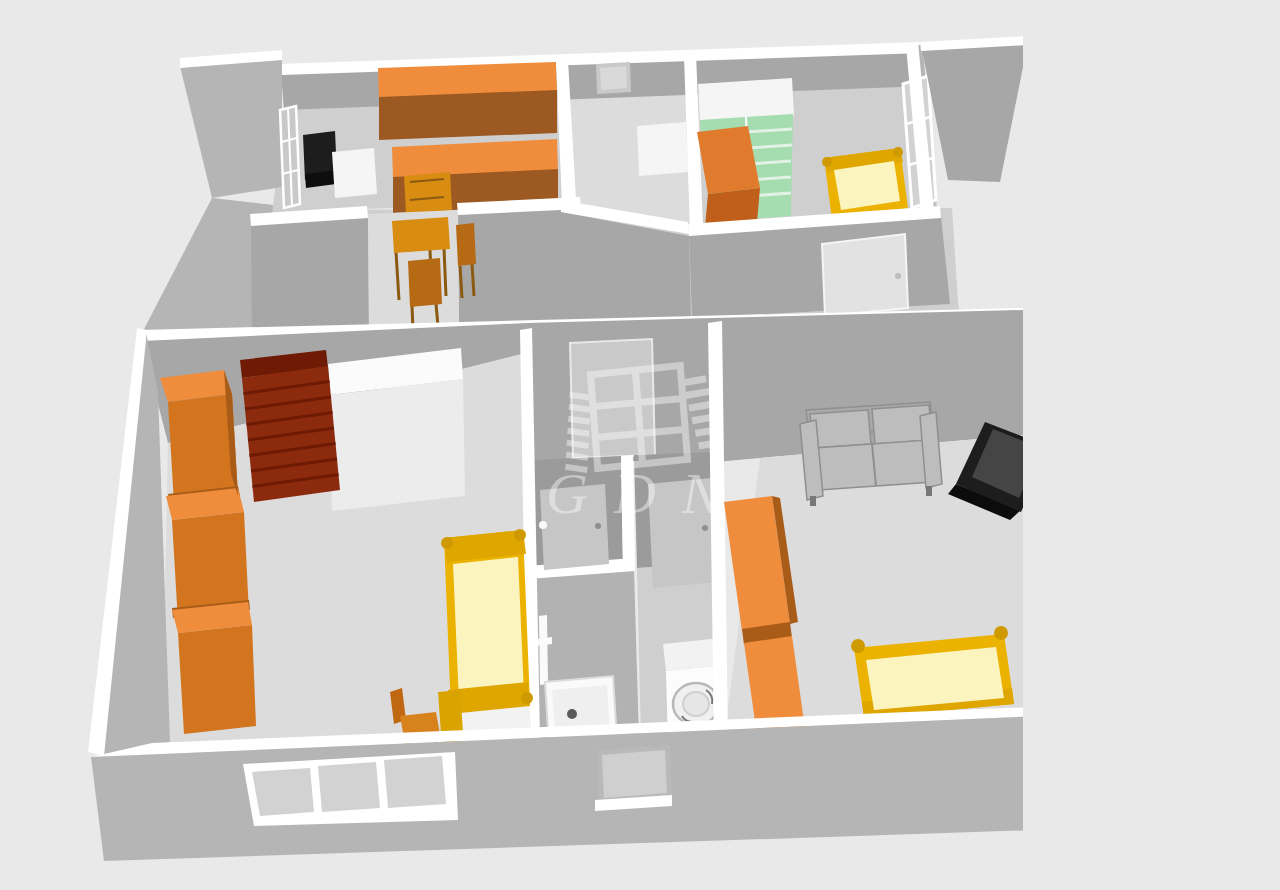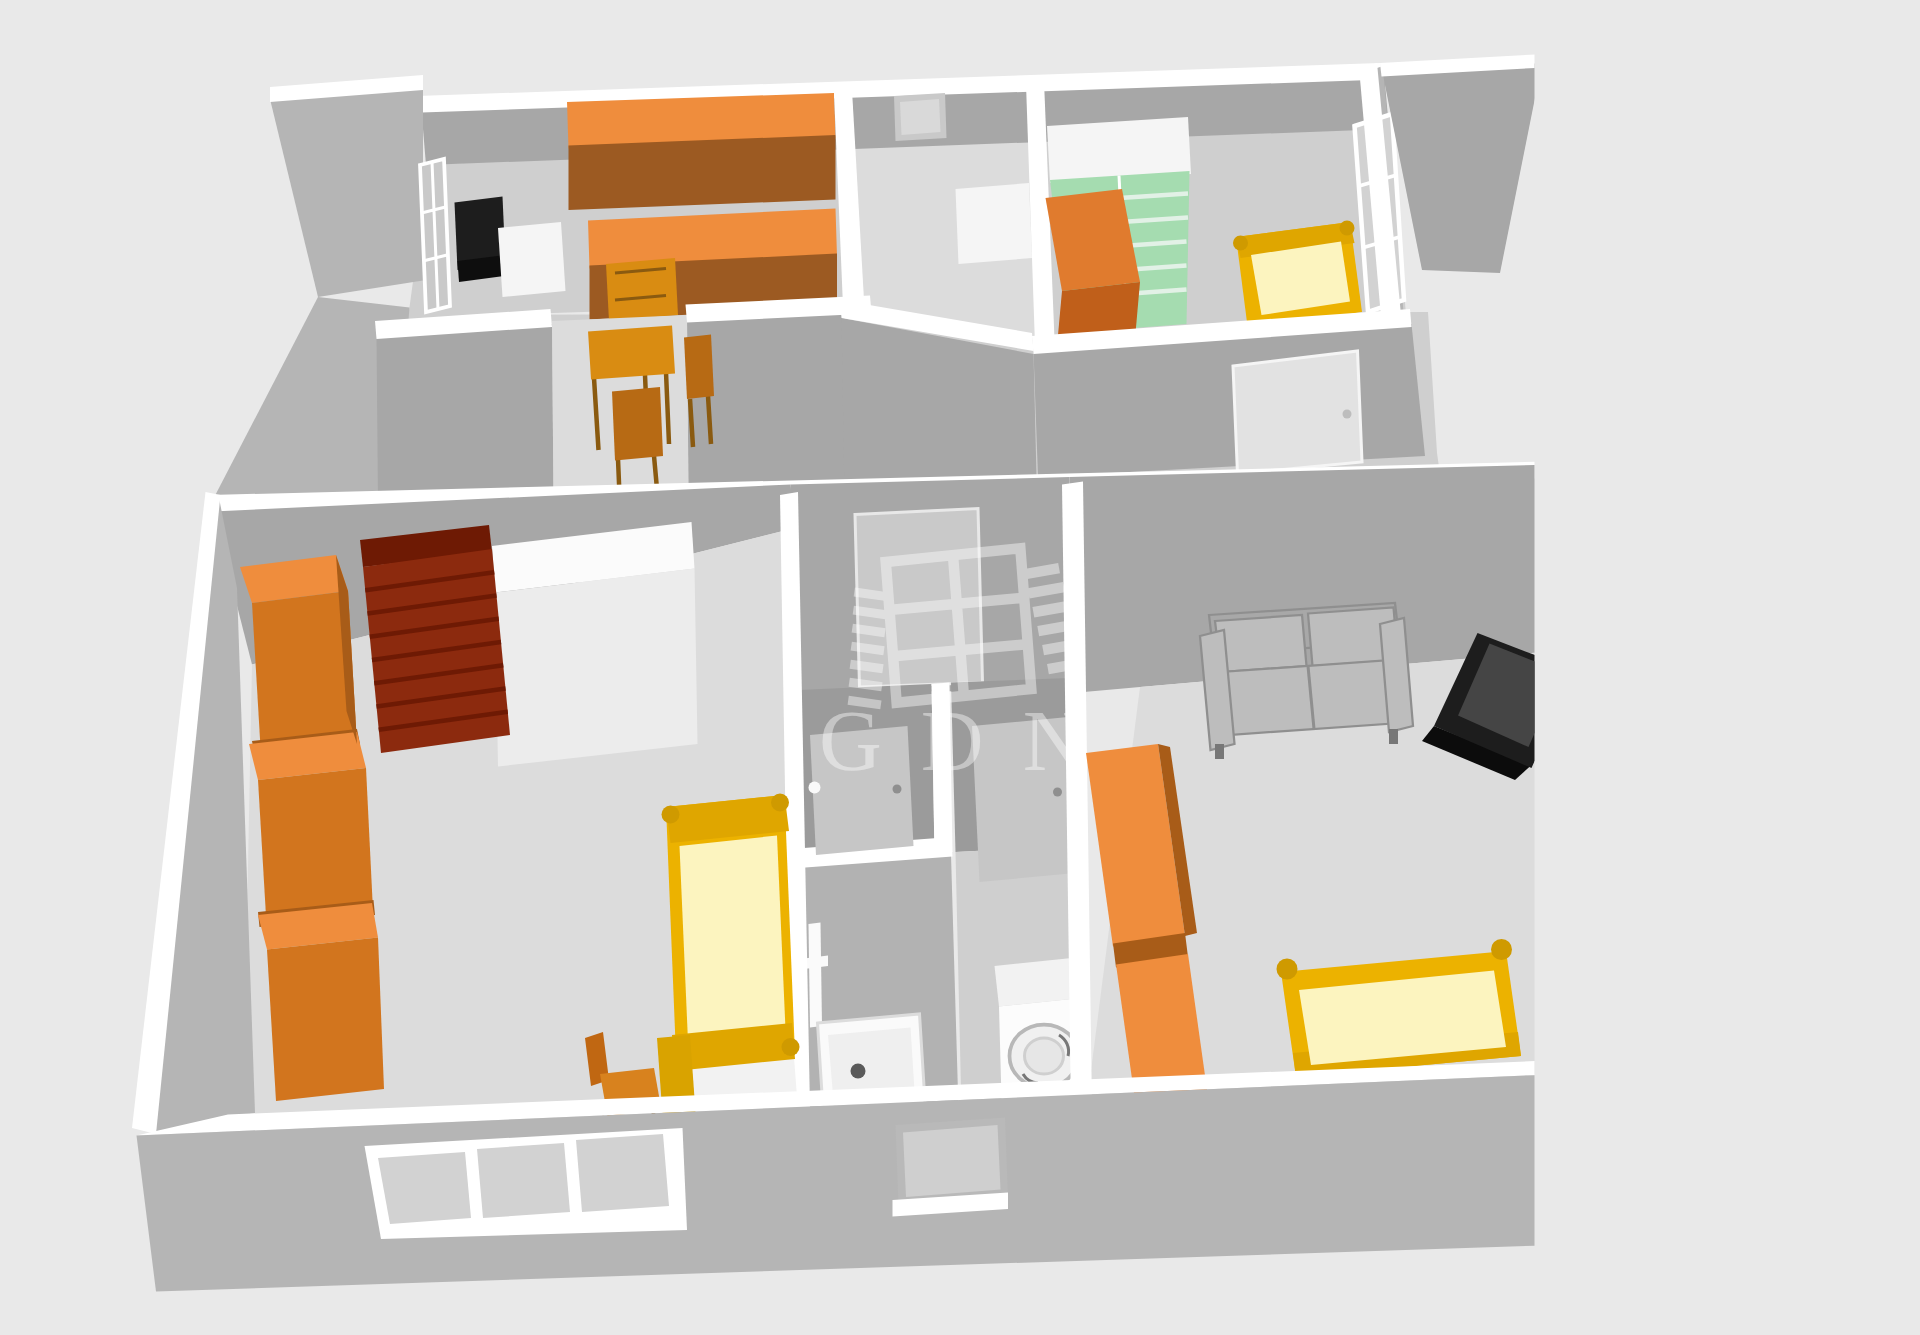--- a/index.html
+++ b/index.html
@@ -1,17 +1,17 @@
 <!DOCTYPE html>
 <html style="--bg: #e9e9e9; --wall_top: #ffffff; --wall_face: #a7a7a7; --wall_face_light: #b5b5b5; --wall_face_dark: #9b9b9b; --floor_light: #dcdcdc; --floor_mid: #cfcfcf; --floor_dim: #c6c6c6; --floor_dark: #b2b2b2; --orange_top: #ef8d3d; --orange_front: #d2751e; --orange_dark: #a85c18; --brown_front: #9c5a22; --cab_top: #e07b2e; --cab_front: #c05f1a; --red_top: #6e1a04; --red_front: #8c2a0e; --green_body: #a5dcb0; --green_shelf: #e2f1e6; --white_furniture: #f5f5f5; --yellow_frame: #ecb200; --yellow_mid: #dfa600; --yellow_dark: #cf9a00; --yellow_mattress: #fcf4bf; --sofa_gray: #a8a8a8; --sofa_light: #bdbdbd; --sofa_dark: #8f8f8f; --black_furniture: #1d1d1d; --black_top: #454545; --door_panel: #c6c6c6; --desk_wood: #d98c12; --chair_wood: #b76a14; --watermark_color: #ffffff;"><head>
 <meta charset="utf-8">
 <style>
   html,body{margin:0;padding:0;}
   body{font-family:"Liberation Sans",sans-serif;background:var(--bg,#e9e9e9);}
-  .stage{position:relative;width:1023px;height:890px;overflow:hidden;background:var(--bg,#e9e9e9);}
+  .stage{position:relative;width:1023px;height:890px;overflow:hidden;background:var(--bg,#e9e9e9);font-style:italic;}
   svg{position:absolute;left:0;top:0;display:block;}
   
   .wt{fill:var(--wall_top,#ffffff);}
   .wf{fill:var(--wall_face,#a7a7a7);}
   .wfl{fill:var(--wall_face_light,#b5b5b5);}
   .wfd{fill:var(--wall_face_dark,#9b9b9b);}
   .fl1{fill:var(--floor_light,#dcdcdc);}
   .fl2{fill:var(--floor_mid,#cfcfcf);}
   .fl4{fill:var(--floor_dark,#b2b2b2);}
   .ot{fill:var(--orange_top,#ef8d3d);}

